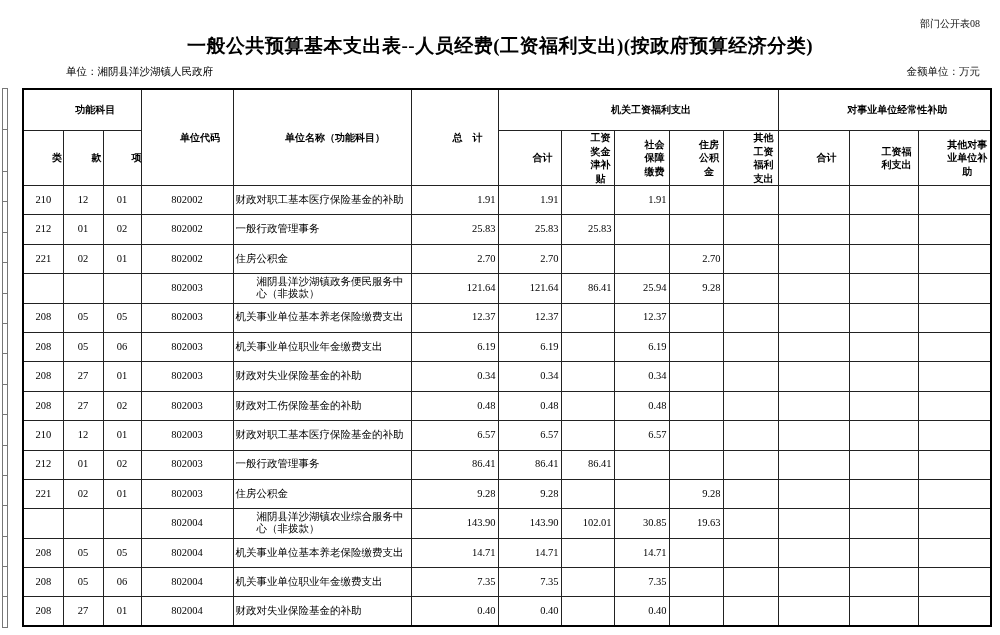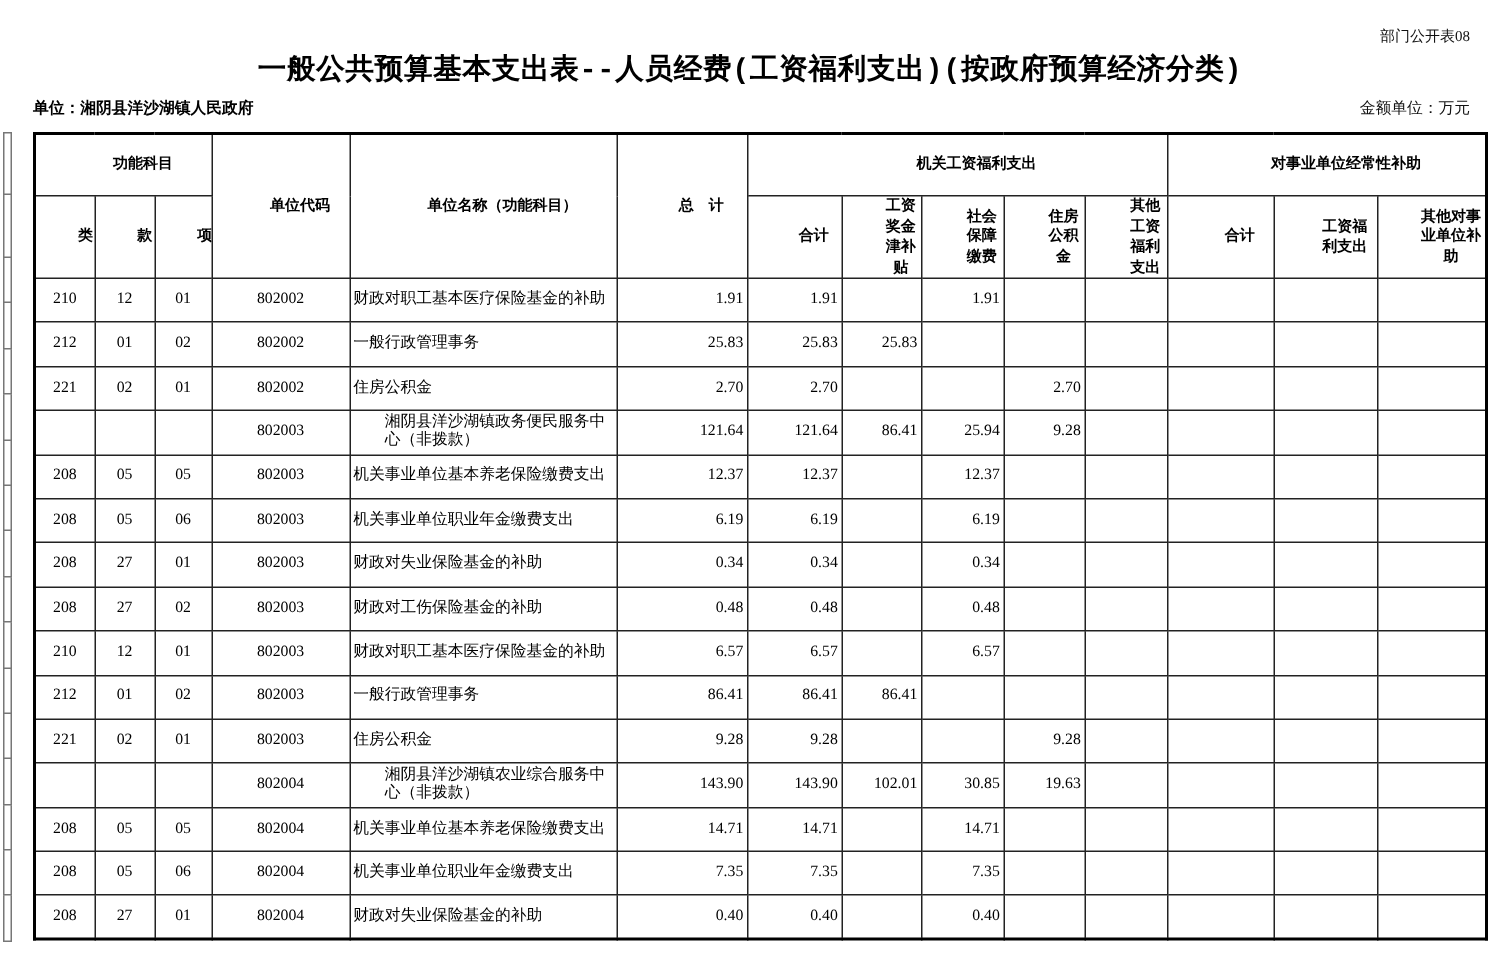--- a/index.html
+++ b/index.html
@@ -8,30 +8,31 @@
     background:#ffffff;color:#000;
     font-family:"Liberation Serif","DejaVu Serif",serif;
   }
   .corner{
     position:absolute;top:17px;right:20px;
     font-size:10px;color:#111;text-align:right;
   }
   .title{
     position:absolute;top:33px;left:0;width:1000px;margin:0;
     text-align:center;font-size:19px;font-weight:bold;
-    font-family:Liberation Mono, monospace;
+    font-family:Liberation Serif, serif;
     letter-spacing:0.5px;
   }
   .meta{
     position:absolute;top:65px;left:22px;width:958px;
     display:flex;justify-content:space-between;align-items:flex-end;
   }
   .meta .unit{
-    font-size:10.5px;font-weight:bold;
+    font-size:10.5px;font-weight:normal;
     font-family:"Liberation Sans","DejaVu Sans",sans-serif;
+    margin-left:44px;
   }
   .meta .amount{font-size:10.5px;color:#111;margin-left:21px;}
 
   
   .sliver{
     position:absolute;top:88px;left:2px;width:6px;height:522px;
     border-collapse:collapse;table-layout:fixed;
   }
   .sliver td{border:1px solid #777;padding:0;}
   .sliver tr.h1 td{height:40px;}

